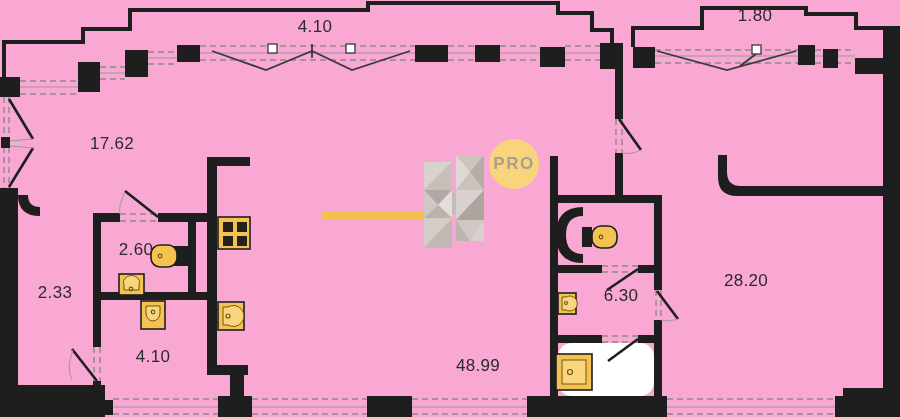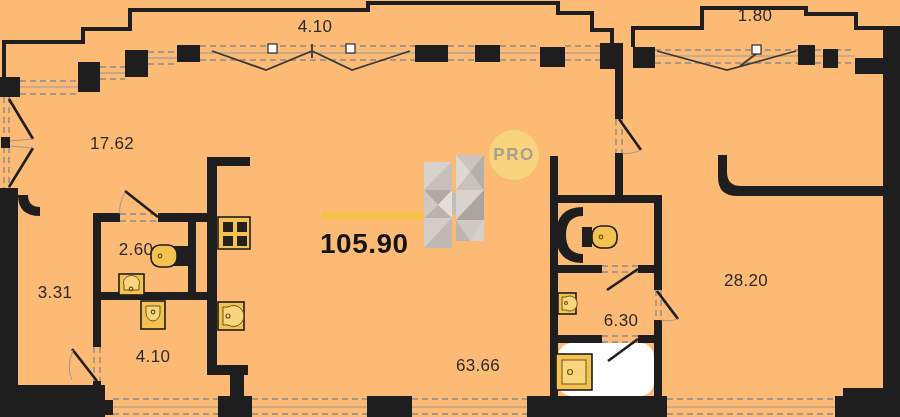--- a/index.html
+++ b/index.html
@@ -1,33 +1,33 @@
 <!DOCTYPE html>
 <html><head>
 <meta charset="utf-8">
 <style>
   html,body{margin:0;padding:0;background:#fff;}
-  .plan{position:relative;width:900px;height:417px;background:#fdba74;overflow:hidden;
+  .plan{position:relative;width:900px;height:417px;background:#f9a8d4;overflow:hidden;
         font-family:"Liberation Sans",sans-serif;}
   .plan svg{position:absolute;left:0;top:0;}
   .wall{fill:#1E1E1E;}
   .outline{stroke:#1E1E1E;stroke-width:4;fill:none;}
   .dash{stroke:#8a8a8a;stroke-width:1.4;stroke-dasharray:6 4;fill:none;}
   .sill{stroke:#9a9a9a;stroke-width:1.1;fill:none;}
   .leaf{stroke:#1E1E1E;stroke-width:2.6;fill:none;}
   .thinline{stroke:#9a9a9a;stroke-width:1;fill:none;}
   .fx{stroke:#1E1E1E;stroke-width:1.6;}
   .fxin{fill:#F9D57E;stroke:#6E5716;stroke-width:1;}
   .fxdet{fill:none;stroke:#6E5716;stroke-width:1.2;}
   .handle{fill:#ffffff;stroke:#2a2a2a;stroke-width:1.2;}
   .lbl{position:absolute;transform:translate(-50%,-50%);font-size:17px;color:#2b2b2b;
        white-space:nowrap;letter-spacing:.3px;}
   .total-lbl{position:absolute;left:320px;top:228px;font-size:28px;font-weight:800;color:#141414;
        letter-spacing:.5px;}
-  .pro-badge{position:absolute;left:489px;top:130px;width:50px;height:50px;border-radius:50%;
+  .pro-badge{position:absolute;left:489px;top:139px;width:50px;height:50px;border-radius:50%;
        background:#F8D57C;display:flex;align-items:center;justify-content:center;
        font-size:17px;font-weight:600;color:#A99F91;letter-spacing:1.5px;}
 </style>
 </head>
 <body>
 
 <div class="plan">
 <svg width="900" height="417" viewBox="0 0 900 417">
 
   <path class="outline" d="M4,97 L4,42 L83,42 L83,29 L130,29 L130,10 L368,10 L368,3 L558,3 L558,13 L592,13 L592,30 L612,30 L612,43"></path>
@@ -254,24 +254,23 @@
       <polygon points="456,220 484,220 470,241" fill="#cfc9c4"></polygon>
       <polygon points="456,220 470,241 456,241" fill="#bdb6b0"></polygon>
       <polygon points="484,220 470,241 484,241" fill="#d6d1cc"></polygon>
     </g>
   </g>
 </svg>
 
   <div class="lbl" style="left:315px;top:27px">4.10</div>
   <div class="lbl" style="left:755px;top:16px">1.80</div>
   <div class="lbl" style="left:112px;top:144px">17.62</div>
-  <div class="lbl" style="left:55px;top:293px">3.31</div>
+  <div class="lbl" style="left:55px;top:293px">2.33</div>
   <div class="lbl" style="left:136px;top:250px">2.60</div>
   <div class="lbl" style="left:153px;top:357px">4.10</div>
-  <div class="lbl" style="left:478px;top:366px">63.66</div>
-  <div class="lbl" style="left:621px;top:321px">6.30</div>
+  <div class="lbl" style="left:478px;top:366px">48.99</div>
+  <div class="lbl" style="left:621px;top:296px">6.30</div>
   <div class="lbl" style="left:746px;top:281px">28.20</div>
 
-  <div class="total-lbl">105.90</div>
   <div class="pro-badge">
     <span>PRO</span>
   </div>
 </div>
 
 </body></html>

